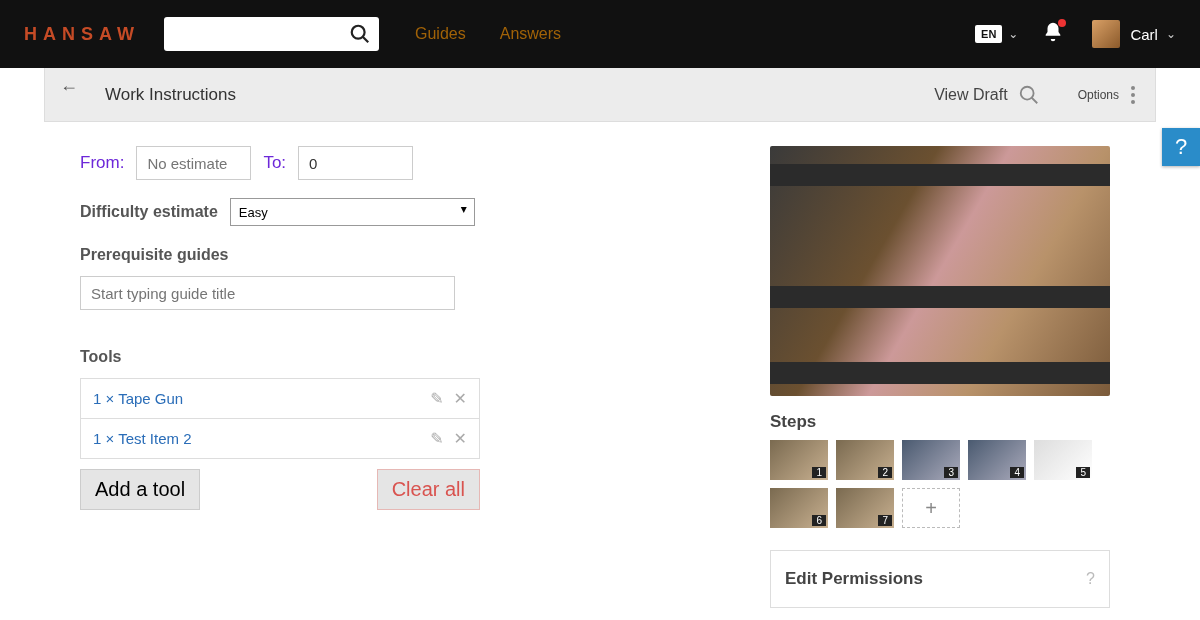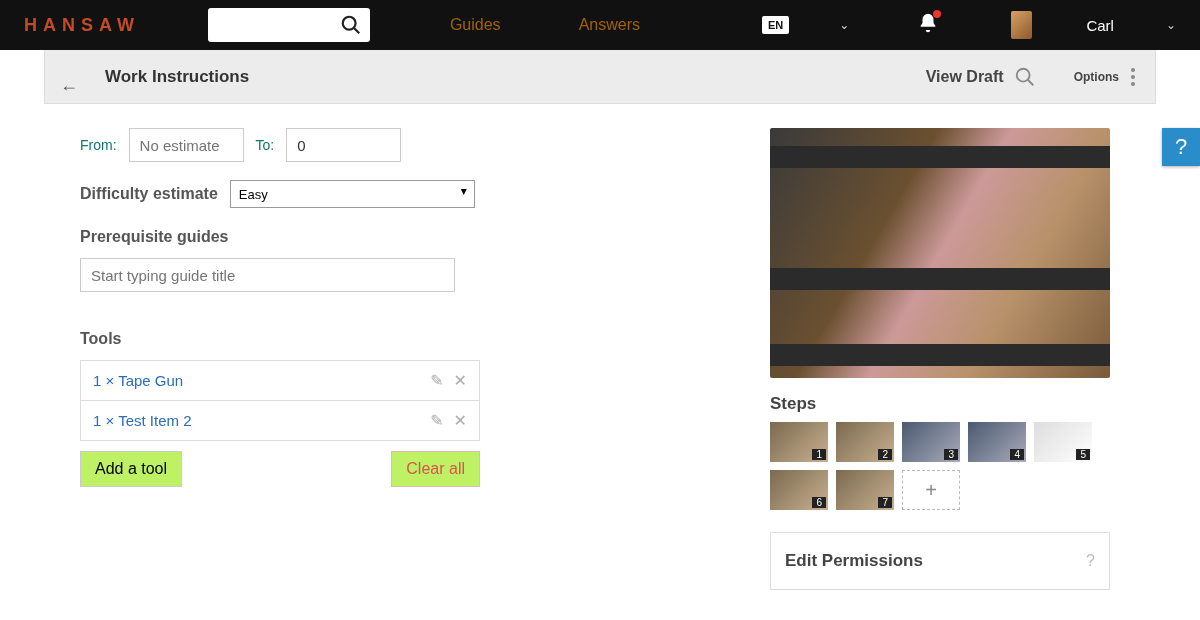--- a/index.html
+++ b/index.html
@@ -1,34 +1,34 @@
 <!DOCTYPE html>
 <html><head>
 <meta charset="utf-8">
 <style>
   * { box-sizing: border-box; margin: 0; padding: 0; font-family: -apple-system, BlinkMacSystemFont, "Segoe UI", Arial, sans-serif; }
   body { background: #fff; width: 1200px; height: 620px; overflow: hidden; position: relative; }
 
   
-  .topnav { background: #111; height: 50px; display: flex; align-items: center; padding: 0 24px; color: #fff; gap: 44px; }
+  .topnav { background: #111; height: 68px; display: flex; align-items: center; padding: 0 24px; color: #fff; }
   .logo { color: #c54b26; font-weight: 700; letter-spacing: 6px; font-size: 18px; margin-right: 24px; }
   .search-wrap { position: relative; width: 215px; margin-right: 36px; }
   .search-input { width: 100%; height: 34px; border: none; border-radius: 3px; padding: 0 36px 0 10px; font-size: 14px; }
   .search-icon { position: absolute; right: 8px; top: 6px; width: 22px; height: 22px; }
   .nav-link { color: #a16207; font-size: 16px; margin-right: 34px; cursor: pointer; }
   .nav-spacer { flex: 1; }
   .lang-badge { background: #fff; color: #111; font-size: 11px; font-weight: 700; padding: 3px 6px; border-radius: 2px; margin-right: 6px; }
   .chev { font-size: 12px; color: #ccc; margin-right: 24px; cursor: pointer; }
   .bell-wrap { position: relative; margin-right: 28px; cursor: pointer; }
   .bell-dot { position: absolute; top: -2px; right: -2px; width: 8px; height: 8px; background: #e33; border-radius: 50%; }
   .avatar { width: 28px; height: 28px; background: linear-gradient(135deg,#d9a066,#8b5a2b); border-radius: 2px; margin-right: 10px; }
   .username { color: #fff; font-size: 15px; margin-right: 8px; }
 
   
-  .subhdr { background: #ececec; height: 54px; display: flex; align-items: center; padding: 0 20px 0 60px; margin: 0 44px; border: 1px solid #ddd; border-top: none; font-weight: bold; }
+  .subhdr { background: #ececec; height: 54px; display: flex; align-items: center; padding: 0 20px 0 60px; margin: 0 44px; border: 1px solid #ddd; border-top: none; }
   .back-arrow { position: absolute; left: 60px; top: 75px; color: #555; font-size: 18px; cursor: pointer; }
   .subhdr-title { font-size: 17px; color: #333; }
   .subhdr-spacer { flex: 1; }
   .viewdraft { color: #444; font-size: 16px; margin-right: 10px; cursor: pointer; margin-left: 44px; }
   .mag { width: 22px; height: 22px; margin-right: 38px; }
   .options-txt { color: #444; font-size: 12px; margin-right: 12px; cursor: pointer; }
   .kebab { display: flex; flex-direction: column; gap: 3px; cursor: pointer; }
   .kebab span { width: 4px; height: 4px; background: #888; border-radius: 50%; }
 
   
@@ -38,36 +38,36 @@
 
   
   .tabs { display: flex; border-bottom: 1px solid #ccc; }
   .tab { padding: 12px 22px; border: 1px solid #ccc; border-bottom: none; background: #fff; font-size: 15px; color: #333; cursor: pointer; margin-right: 4px; }
   .tab.first { border-left: 1px solid #ccc; }
   .tab.active { border: 4px solid #b53a1f; font-weight: 700; position: relative; top: 2px; background: #fff; }
 
   
   .section-label { font-size: 16px; color: #555; font-weight: 600; margin: 20px 0 12px; }
   .row { display: flex; align-items: center; gap: 12px; }
-  .fld-label { color: #0f766e; font-size: 14px; }
+  .fld-label { color: #6d28d9; font-size: 17px; }
   .txt-input { height: 34px; border: 1px solid #ccc; padding: 16px 10px; font-size: 15px; color: #333; }
   .txt-input.small { width: 115px; }
   .txt-input.wide { width: 375px; }
   .select { height: 28px; border: 1px solid #999; font-size: 13px; padding: 0 24px 0 8px; width: 245px; background: #fff; appearance: none; position: relative; }
   .select-wrap { position: relative; display: inline-block; }
   .select-wrap::after { content: "▾"; position: absolute; right: 8px; top: 4px; font-size: 12px; pointer-events: none; }
 
   
   .tool-list { border: 1px solid #ddd; border-bottom: none; margin-top: 8px; width: 400px; }
   .tool-item { display: flex; align-items: center; padding: 10px 12px; border-bottom: 1px solid #ddd; gap: 44px; }
   .tool-link { color: #2a6db8; font-size: 15px; cursor: pointer; flex: 1; }
   .tool-icons { color: #aaa; display: flex; gap: 10px; }
   .tool-icons span { cursor: pointer; }
   .tool-actions { display: flex; gap: 0; margin-top: 10px; width: 400px; justify-content: space-between; }
-  .btn { border: 1px solid #ccc; background: #bef264; padding: 8px 14px; font-size: 16px; cursor: pointer; }
+  .btn { border: 1px solid #ccc; background: #e5e5e5; padding: 8px 14px; font-size: 20px; cursor: pointer; }
   .btn.danger { color: #d9534f; border-color: #e6b8b5; }
 
   
   .hero-img { width: 100%; height: 250px; background: linear-gradient(120deg,#3a3a3a 0%,#6b5030 35%,#c99 50%,#b8926a 70%,#7a5a3a 100%); border-radius: 2px; position: relative; overflow: hidden; }
   .hero-shelf { position: absolute; left:0; right:0; height: 22px; background: #2b2b2b; }
   .steps-label { font-size: 17px; color: #444; font-weight: 600; margin: 16px 0 8px; }
   .thumbs { display: flex; flex-wrap: wrap; gap: 8px; }
   .thumb { width: 58px; height: 40px; background: linear-gradient(135deg,#7a6a50,#c8b090); position: relative; cursor: pointer; }
   .thumb.alt1 { background: linear-gradient(135deg,#4a5a70,#aab); }
   .thumb.alt2 { background: linear-gradient(135deg,#ddd,#fff); }

